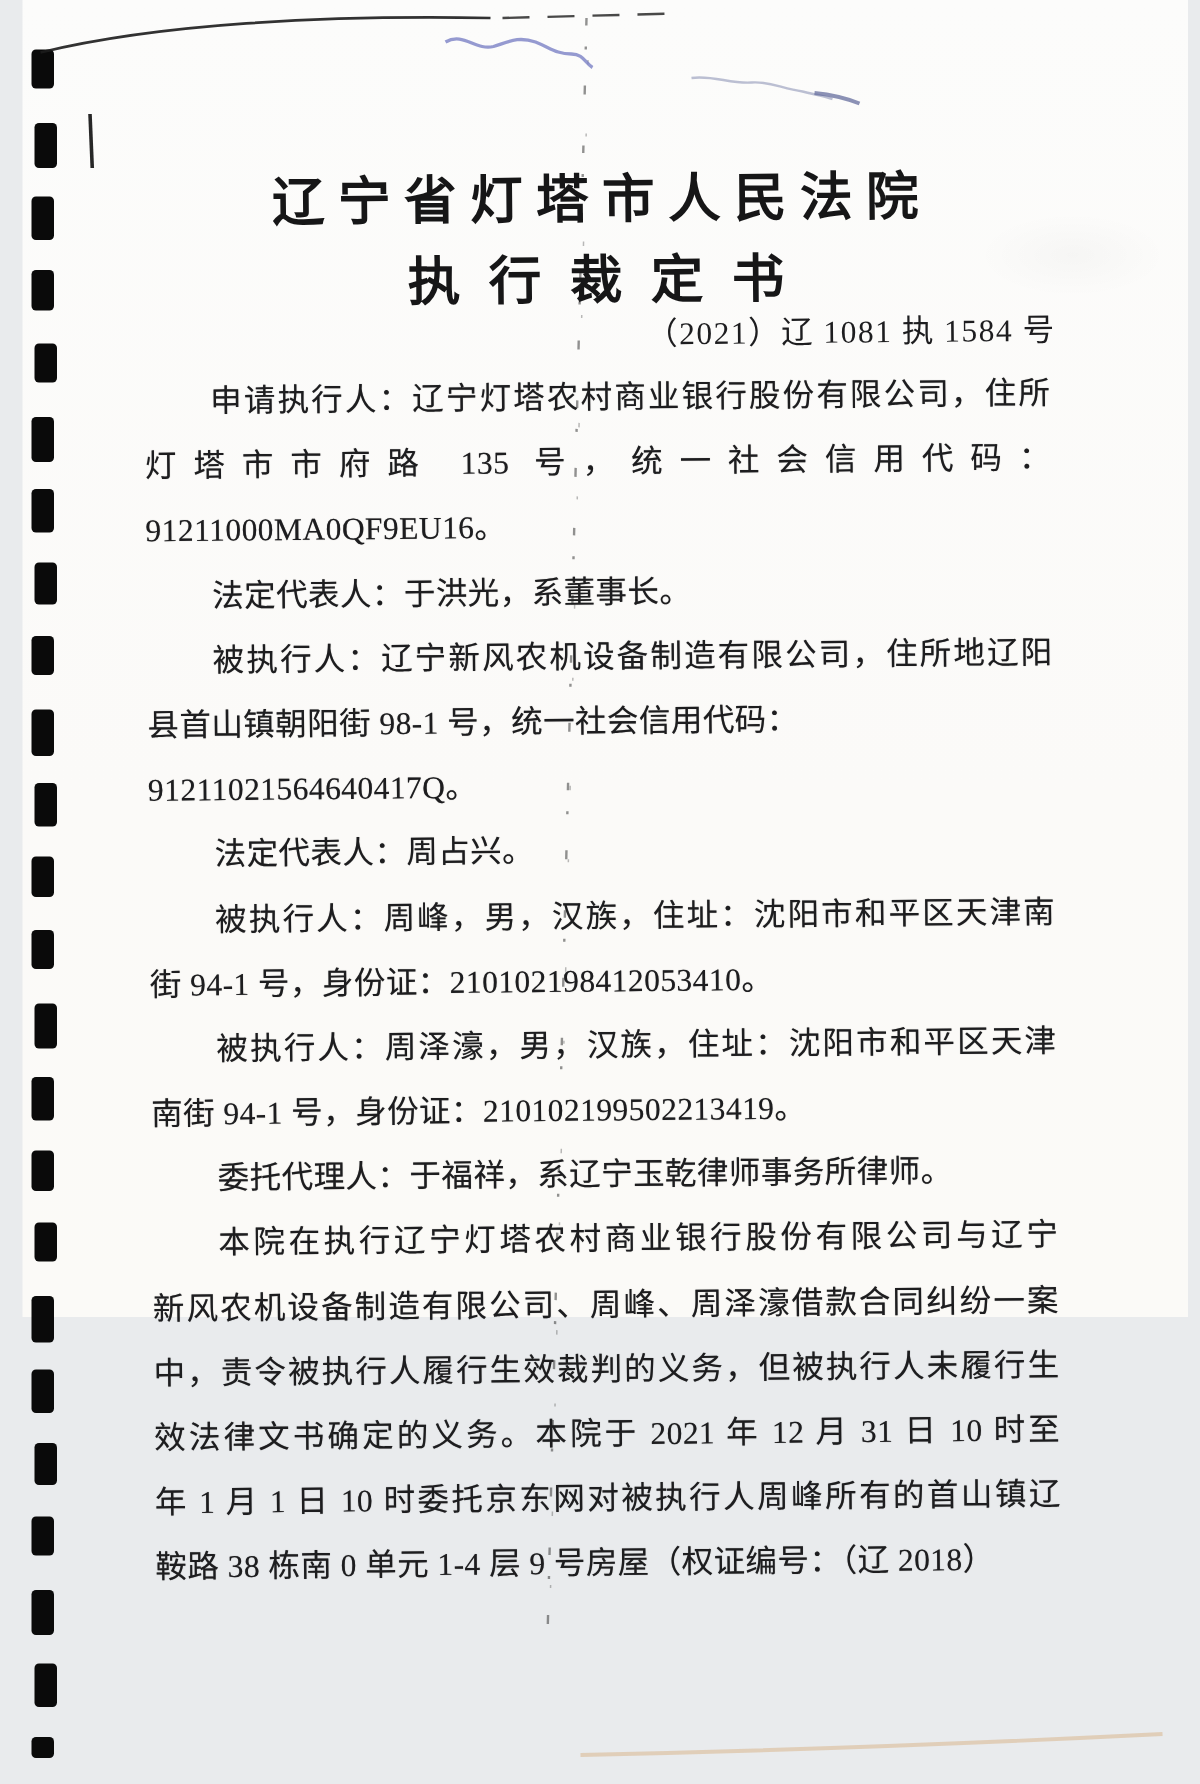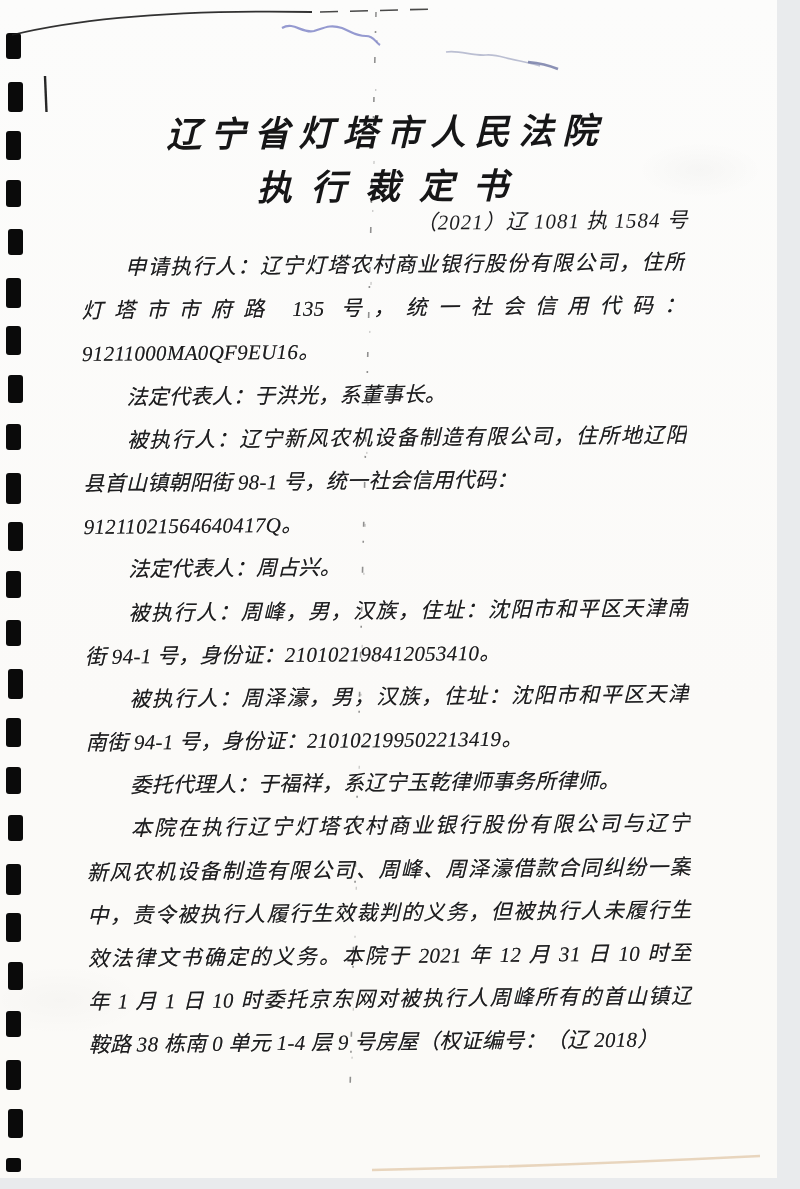--- a/index.html
+++ b/index.html
@@ -2,26 +2,25 @@
 <html lang="zh-CN"><head>
 <meta charset="utf-8">
 <style>
   html,body{margin:0;padding:0;}
   body{
     width:800px;height:1189px;position:relative;overflow:hidden;
     background:#e9ebed;
     font-family:"Liberation Serif","DejaVu Serif",serif;
   }
   .paper{
-    position:absolute;left:0;top:0;width:777px;height:1178px;
+    position:absolute;left:15px;top:0;width:777px;height:878px;
     background:
       radial-gradient(ellipse 90px 40px at 700px 170px, rgba(0,0,0,0.025), transparent 70%),
       radial-gradient(ellipse 120px 50px at 60px 1000px, rgba(0,0,0,0.02), transparent 70%),
       linear-gradient(180deg,#fcfcfb 0%,#fbfaf8 60%,#fbfaf7 100%);
-    font-style: italic;
   }
   .hole{
     position:absolute;width:15px;border-radius:3px;background:#0a0a0a;
   }
   .artifacts{position:absolute;left:0;top:0;pointer-events:none;}
   .content{
     position:absolute;left:84px;top:0;width:604px;height:1120px;
     transform:rotate(-0.55deg);transform-origin:302px 560px;
     color:#1d1d1f;
   }

